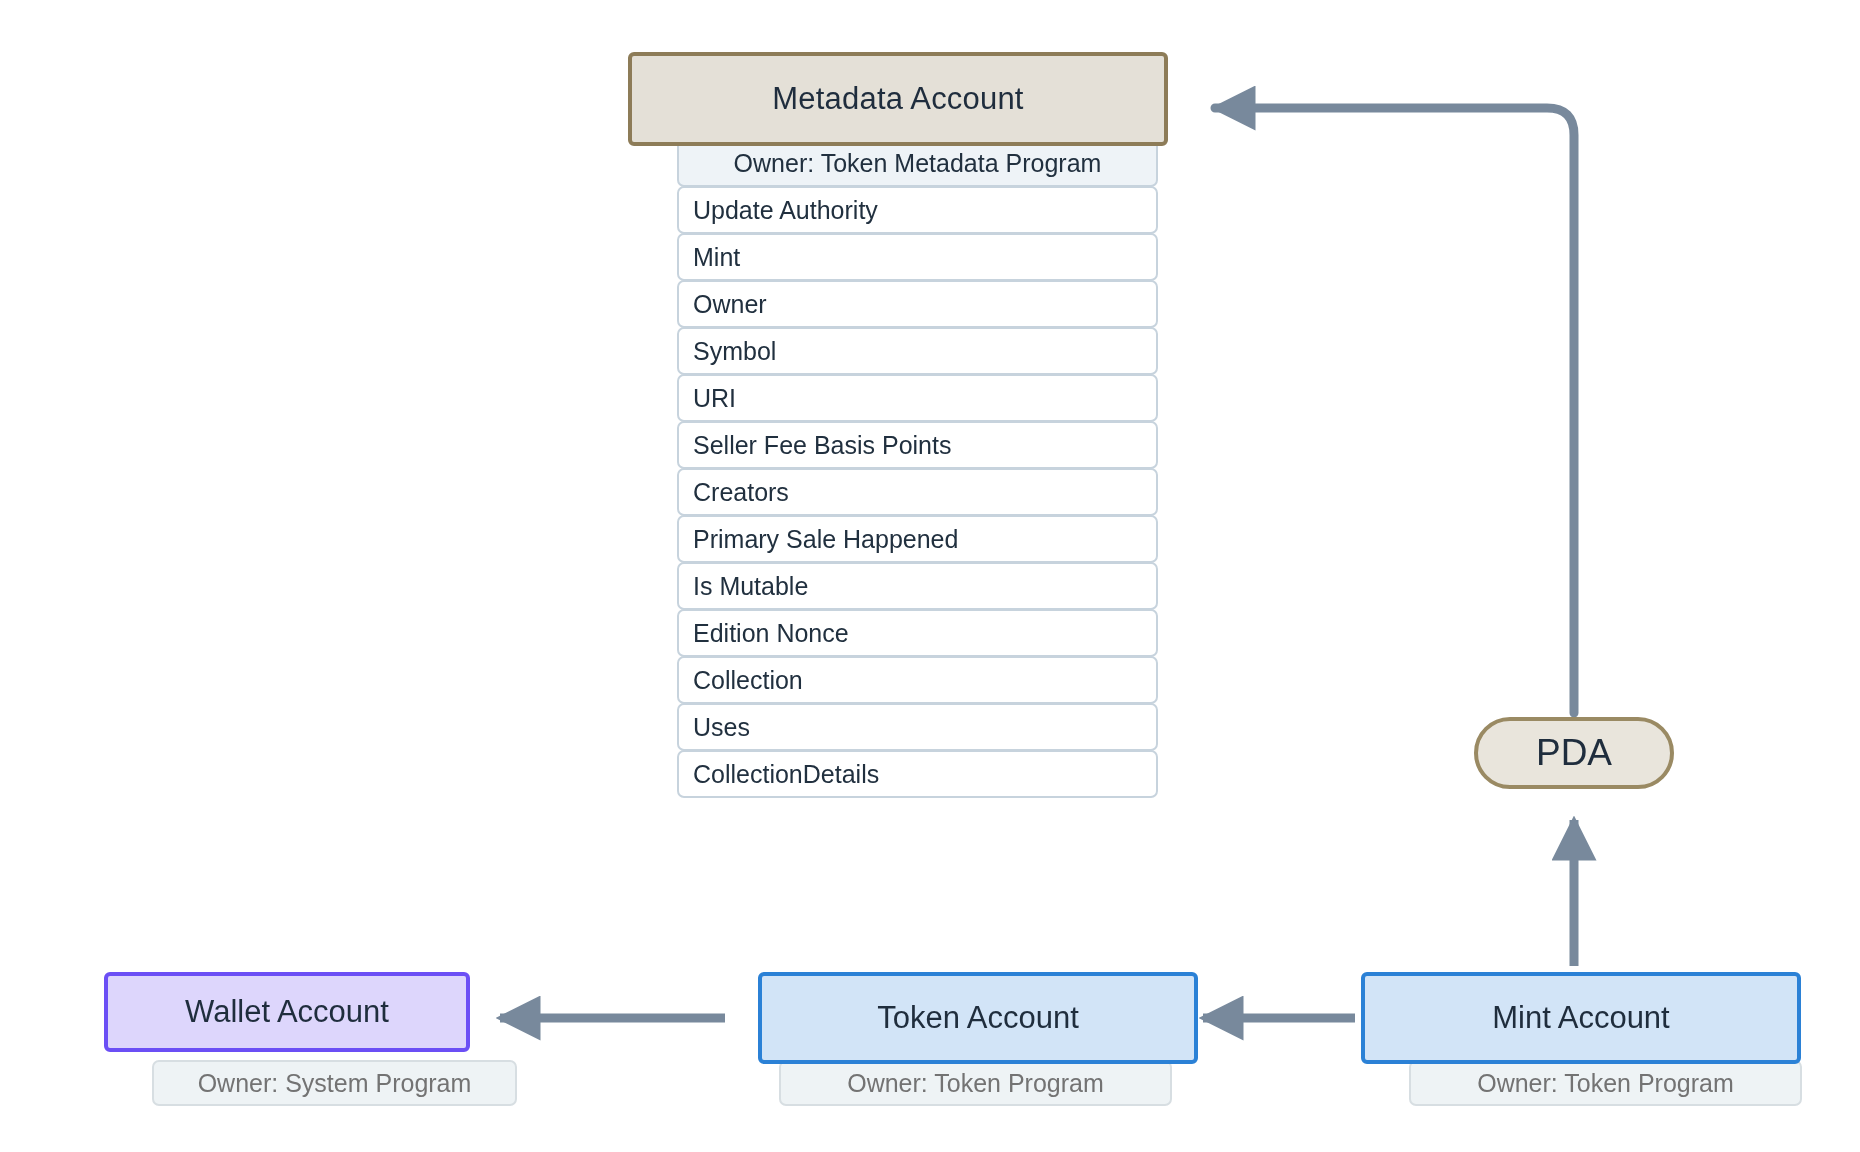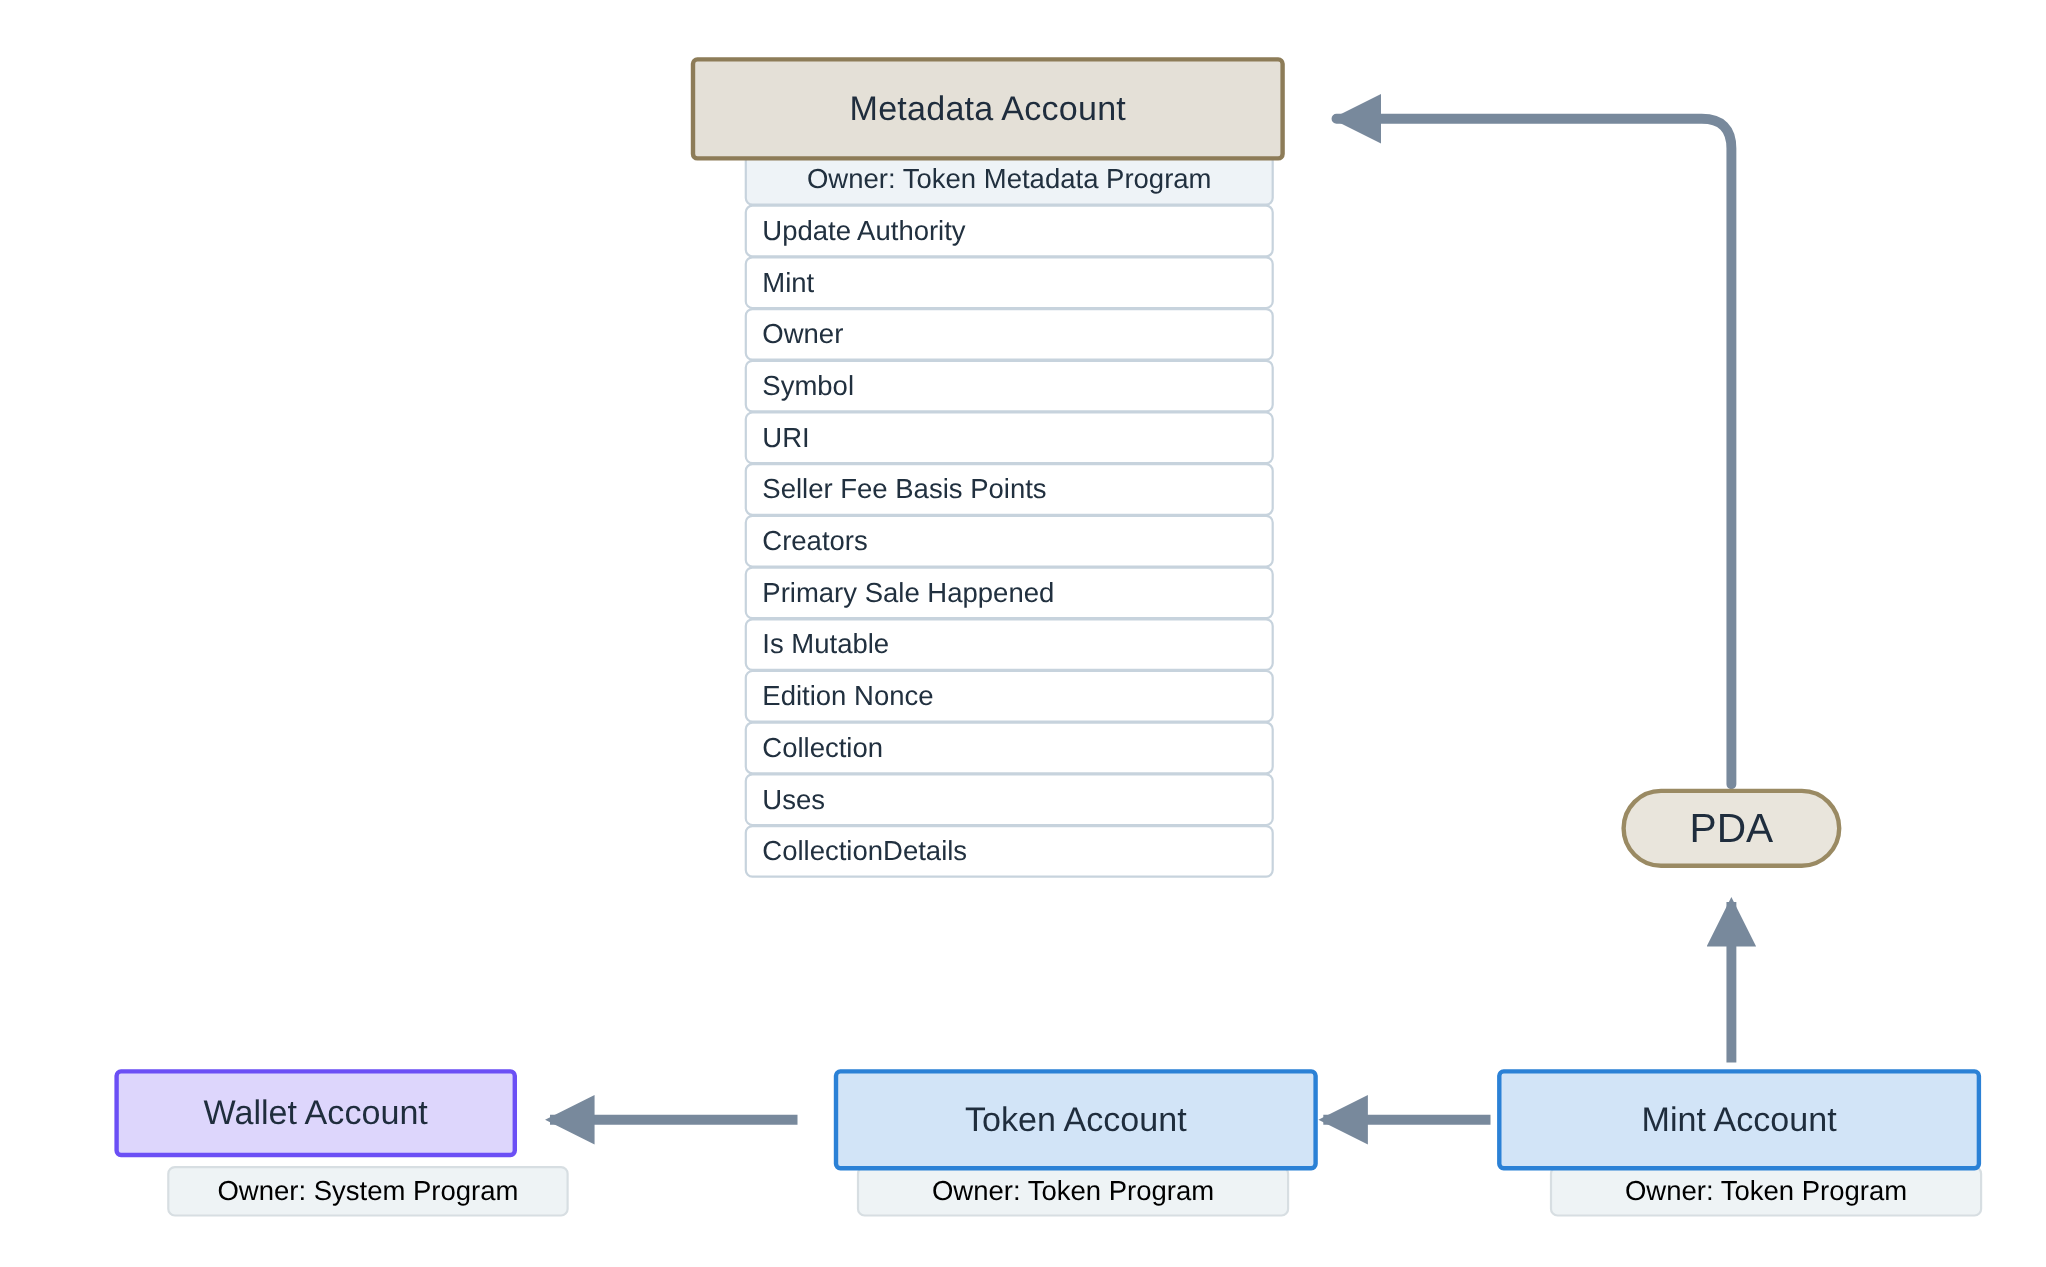--- a/index.html
+++ b/index.html
@@ -105,21 +105,21 @@
   .acct-owner {
     box-sizing: border-box;
     height: 46px;
     background: #eef3f5;
     border: 2px solid #d7dee2;
     border-radius: 7px;
     display: flex;
     align-items: center;
     justify-content: center;
     font-size: 25px;
-    color: #000000;
+    color: #737373;
     position: absolute;
     z-index: 1;
   }
 
   
   #node-wallet { left: 104px; top: 972px; }
   #node-wallet .acct-box { width: 366px; height: 80px; }
   #node-wallet .acct-owner { left: 48px; top: 88px; width: 365px; }
 
   

